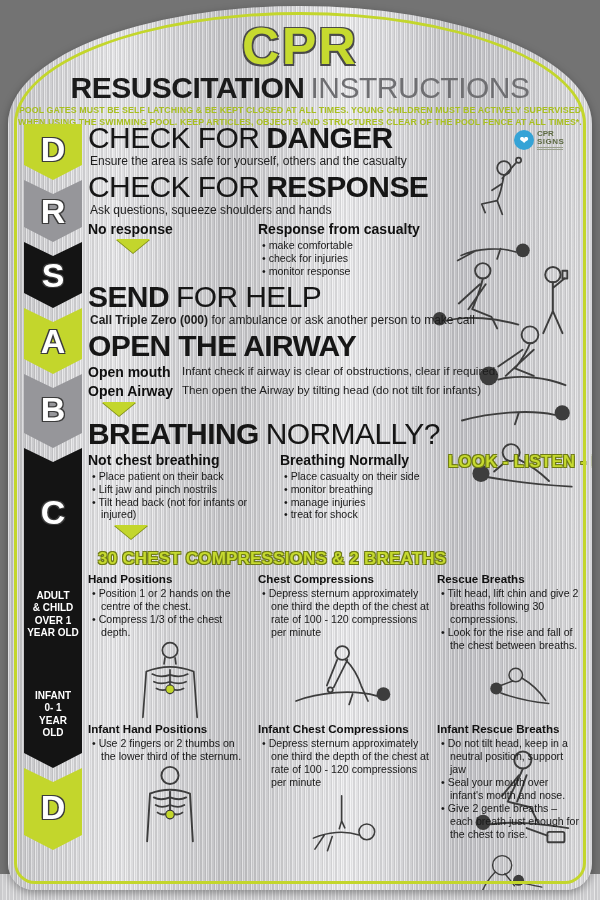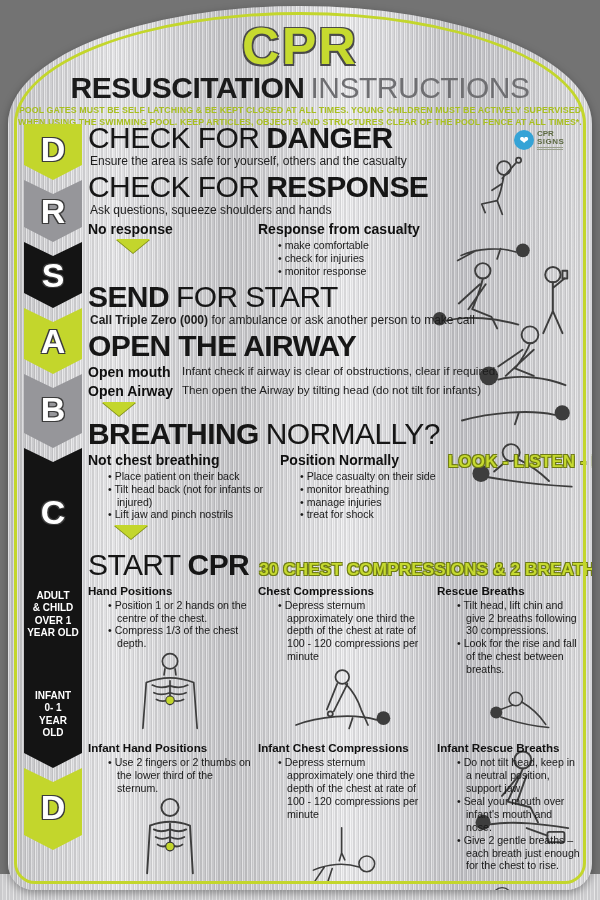--- a/index.html
+++ b/index.html
@@ -46,21 +46,21 @@
   
   .content{position:absolute;left:80px;top:116px;right:12px;z-index:3;}
   .h1{font-size:30px;line-height:1.04;color:#161616;letter-spacing:-.6px;white-space:nowrap;}
   .h1 .lt{font-weight:400;}
   .h1 .bd{font-weight:700;margin-left:7px;}
   .h1 .bd-first{font-weight:700;margin-right:7px;}
   .h1 .allbd{font-weight:700;}
   .sec-sub{font-size:12px;color:#1d1d1d;margin:1px 0 3px 2px;max-width:430px;}
   .sec-sub b{font-weight:700;}
   .lbl{font-size:14px;font-weight:700;color:#101010;}
-  ul.bul{margin:2px 0 0 16px;padding:0 0 0 4px;list-style:none;}
+  ul.bul{margin:2px 0 0 0;padding:0 0 0 4px;list-style:none;}
   ul.bul li{font-size:10.6px;line-height:1.22;color:#191919;padding-left:9px;text-indent:-9px;}
   ul.bul li::before{content:"• ";}
   .tri{width:0;height:0;border-left:17px solid transparent;border-right:17px solid transparent;border-top:14px solid #c3d62c;filter:drop-shadow(0 1px 0 #7d8b17);}
   
   .resp-cols{display:grid;grid-template-columns:170px 200px;margin-top:4px;}
   .tri-noresp{margin:2px 0 0 28px;}
   
   .airway-rows{display:grid;grid-template-columns:94px 1fr;row-gap:3px;max-width:440px;margin-top:2px;}
   .airway-rows .txt{font-size:11.6px;color:#1c1c1c;}
   .tri-airway{margin:3px 0 0 14px;}
@@ -166,21 +166,21 @@
           <div class="lbl">Response from casualty</div>
           <ul class="bul">
             <li>make comfortable</li>
             <li>check for injuries</li>
             <li>monitor response</li>
           </ul>
         </div>
       </div>
 
       <div class="h1" style="margin-top:3px">
-        <span class="bd-first">SEND</span><span class="lt">FOR START</span>
+        <span class="bd-first">SEND</span><span class="lt">FOR HELP</span>
       </div>
       <div class="sec-sub">
         <b>Call Triple Zero (000)</b><span> for ambulance or ask another person to make call</span>
       </div>
 
       <div class="h1" style="margin-top:2px">
         <span class="allbd">OPEN THE AIRWAY</span>
       </div>
       <div class="airway-rows">
         <div class="lbl">Open mouth</div>
@@ -191,41 +191,40 @@
       <div class="tri tri-airway"></div>
 
       <div class="h1" style="margin-top:2px">
         <span class="bd-first">BREATHING</span><span class="lt">NORMALLY?</span>
       </div>
       <div class="breathe-grid">
         <div>
           <div class="lbl">Not chest breathing</div>
           <ul class="bul">
             <li>Place patient on their back</li>
+            <li>Lift jaw and pinch nostrils</li>
             <li>Tilt head back (not for infants or injured)</li>
-            <li>Lift jaw and pinch nostrils</li>
           </ul>
           <div class="tri tri-breathe"></div>
         </div>
         <div>
-          <div class="lbl">Position Normally</div>
+          <div class="lbl">Breathing Normally</div>
           <ul class="bul">
             <li>Place casualty on their side</li>
             <li>monitor breathing</li>
             <li>manage injuries</li>
             <li>treat for shock</li>
           </ul>
         </div>
         <div>
           <div class="llf">LOOK - LISTEN - FEEL</div>
         </div>
       </div>
 
       <div class="cpr-head">
-        <span class="h1"><span class="lt">START</span><span class="bd">CPR</span></span>
         <span class="cpr-tag">30 CHEST COMPRESSIONS &amp; 2 BREATHS</span>
       </div>
 
       <div class="cpr-grid">
         <div class="cpr-col">
           <div class="lbl">Hand Positions</div>
           <ul class="bul">
             <li>Position 1 or 2 hands on the centre of the chest.</li>
             <li>Compress 1/3 of the chest depth.</li>
           </ul>

